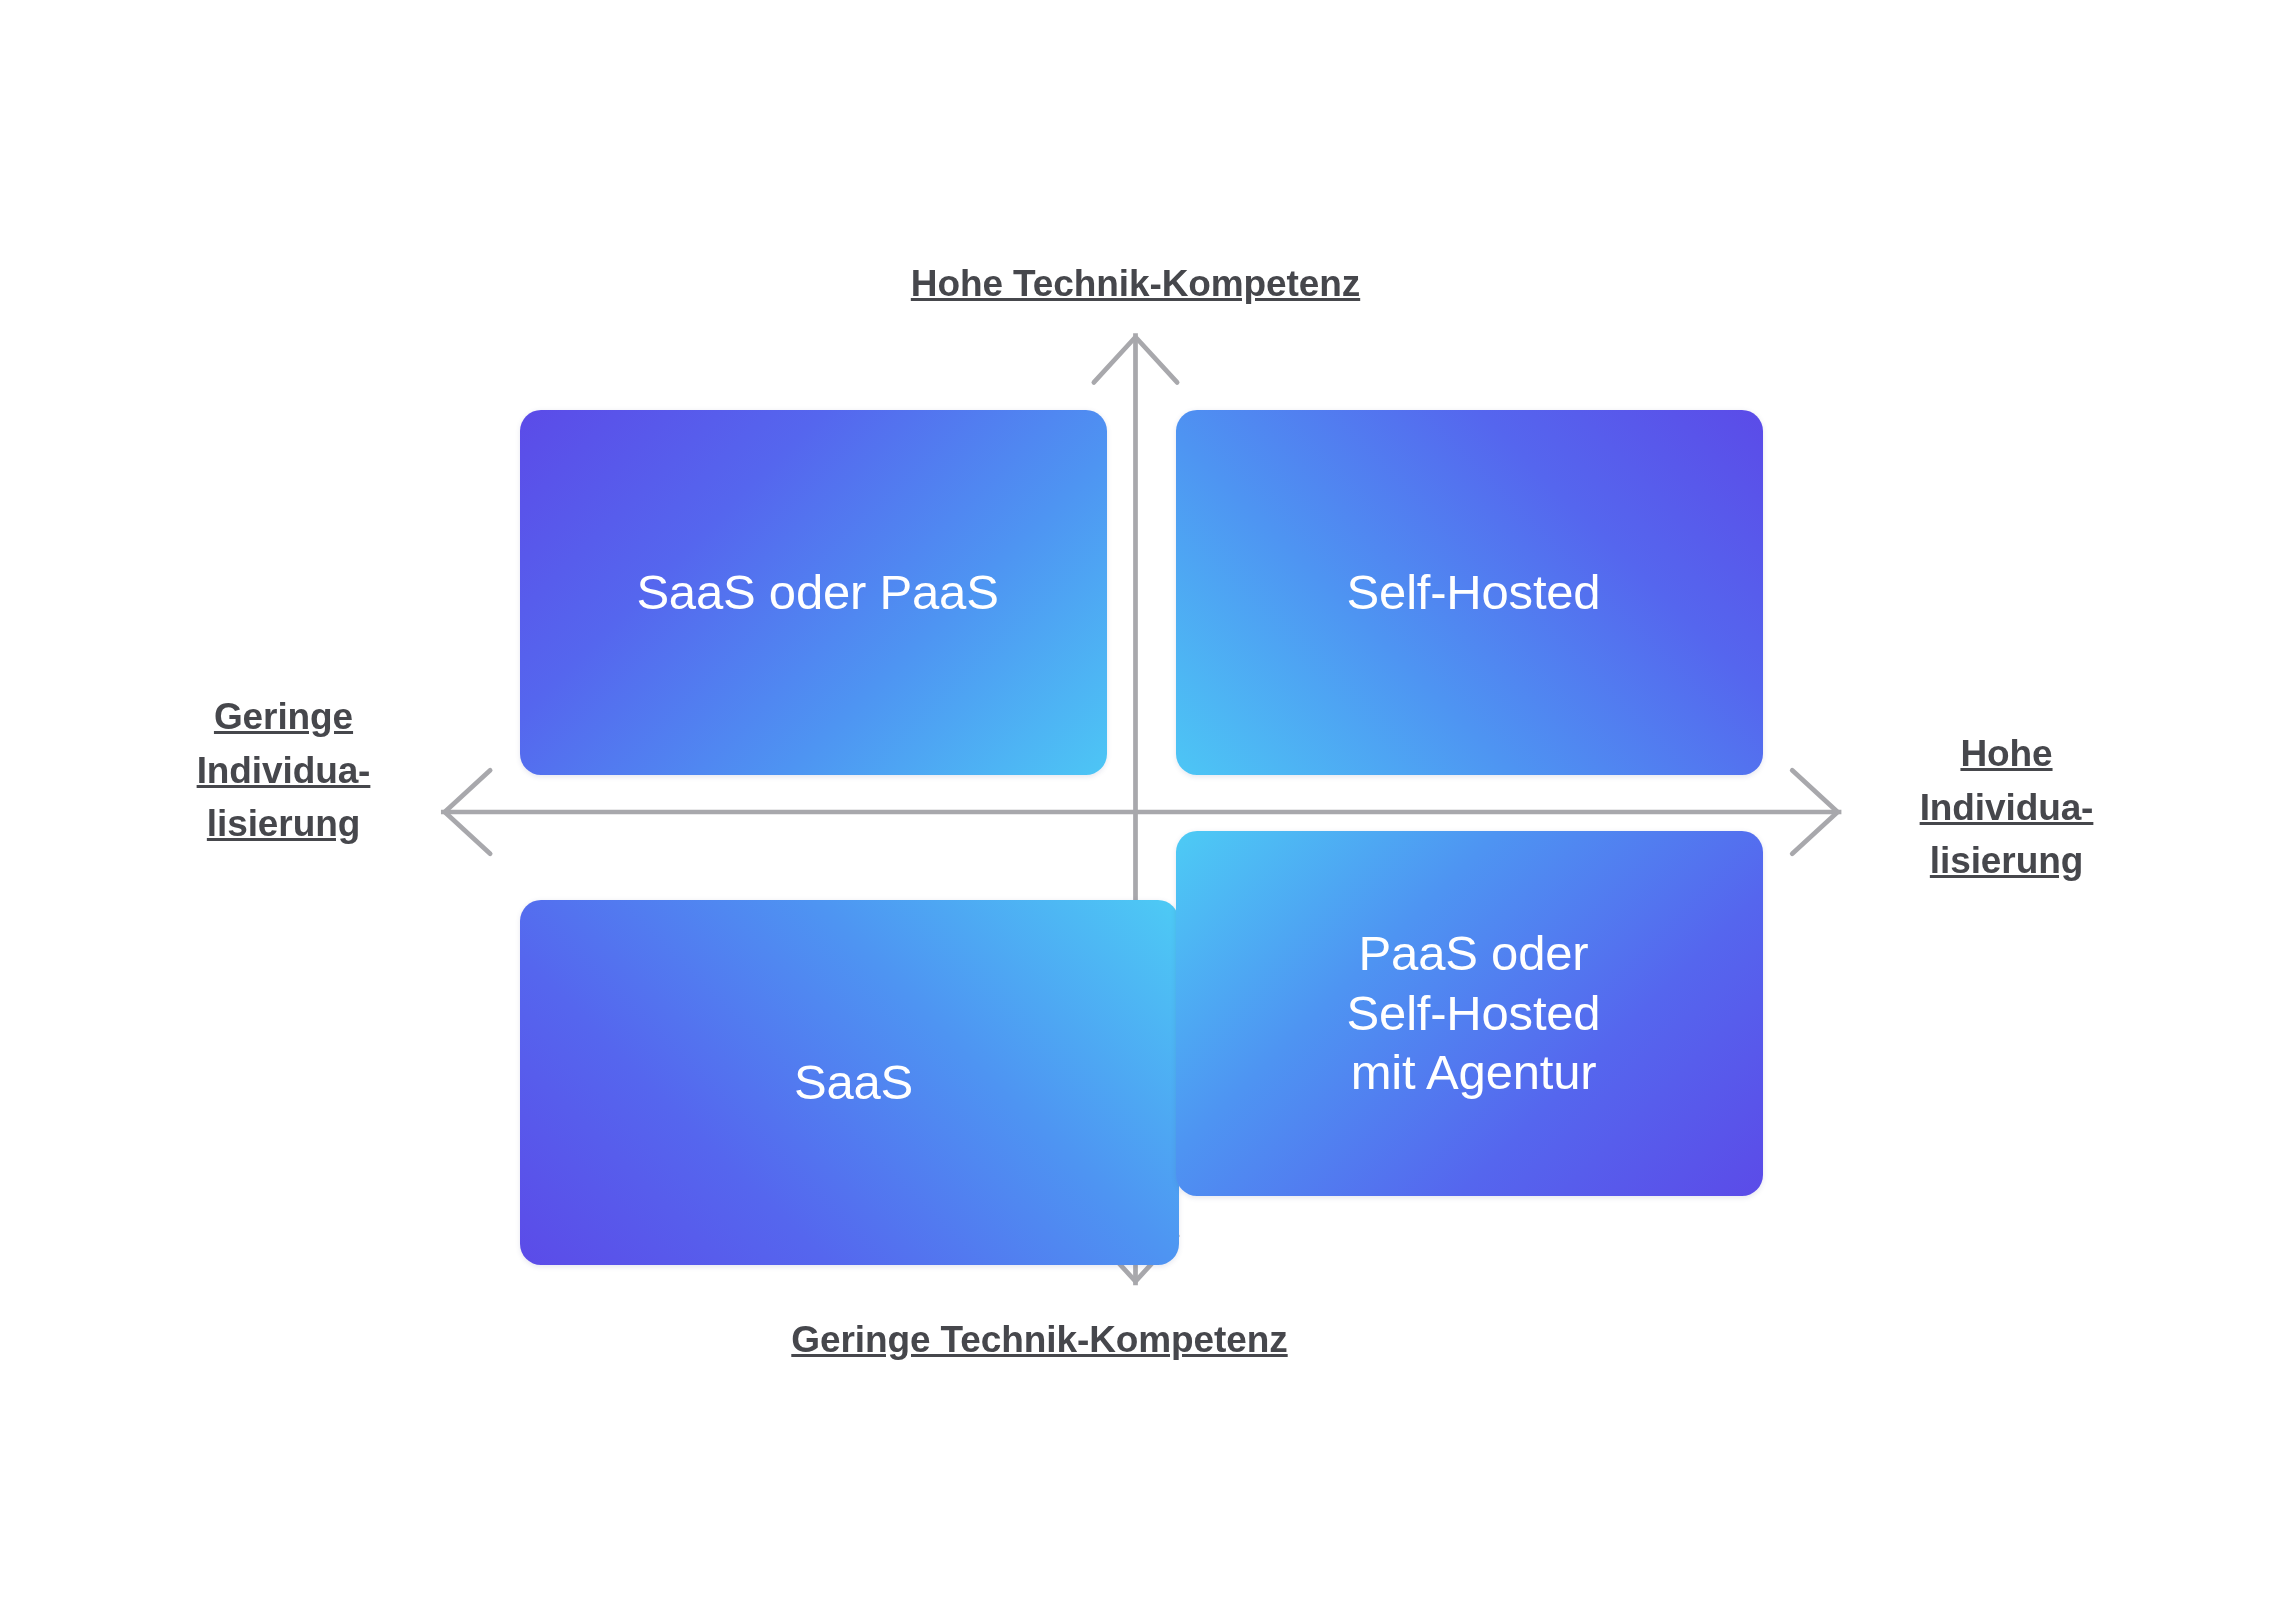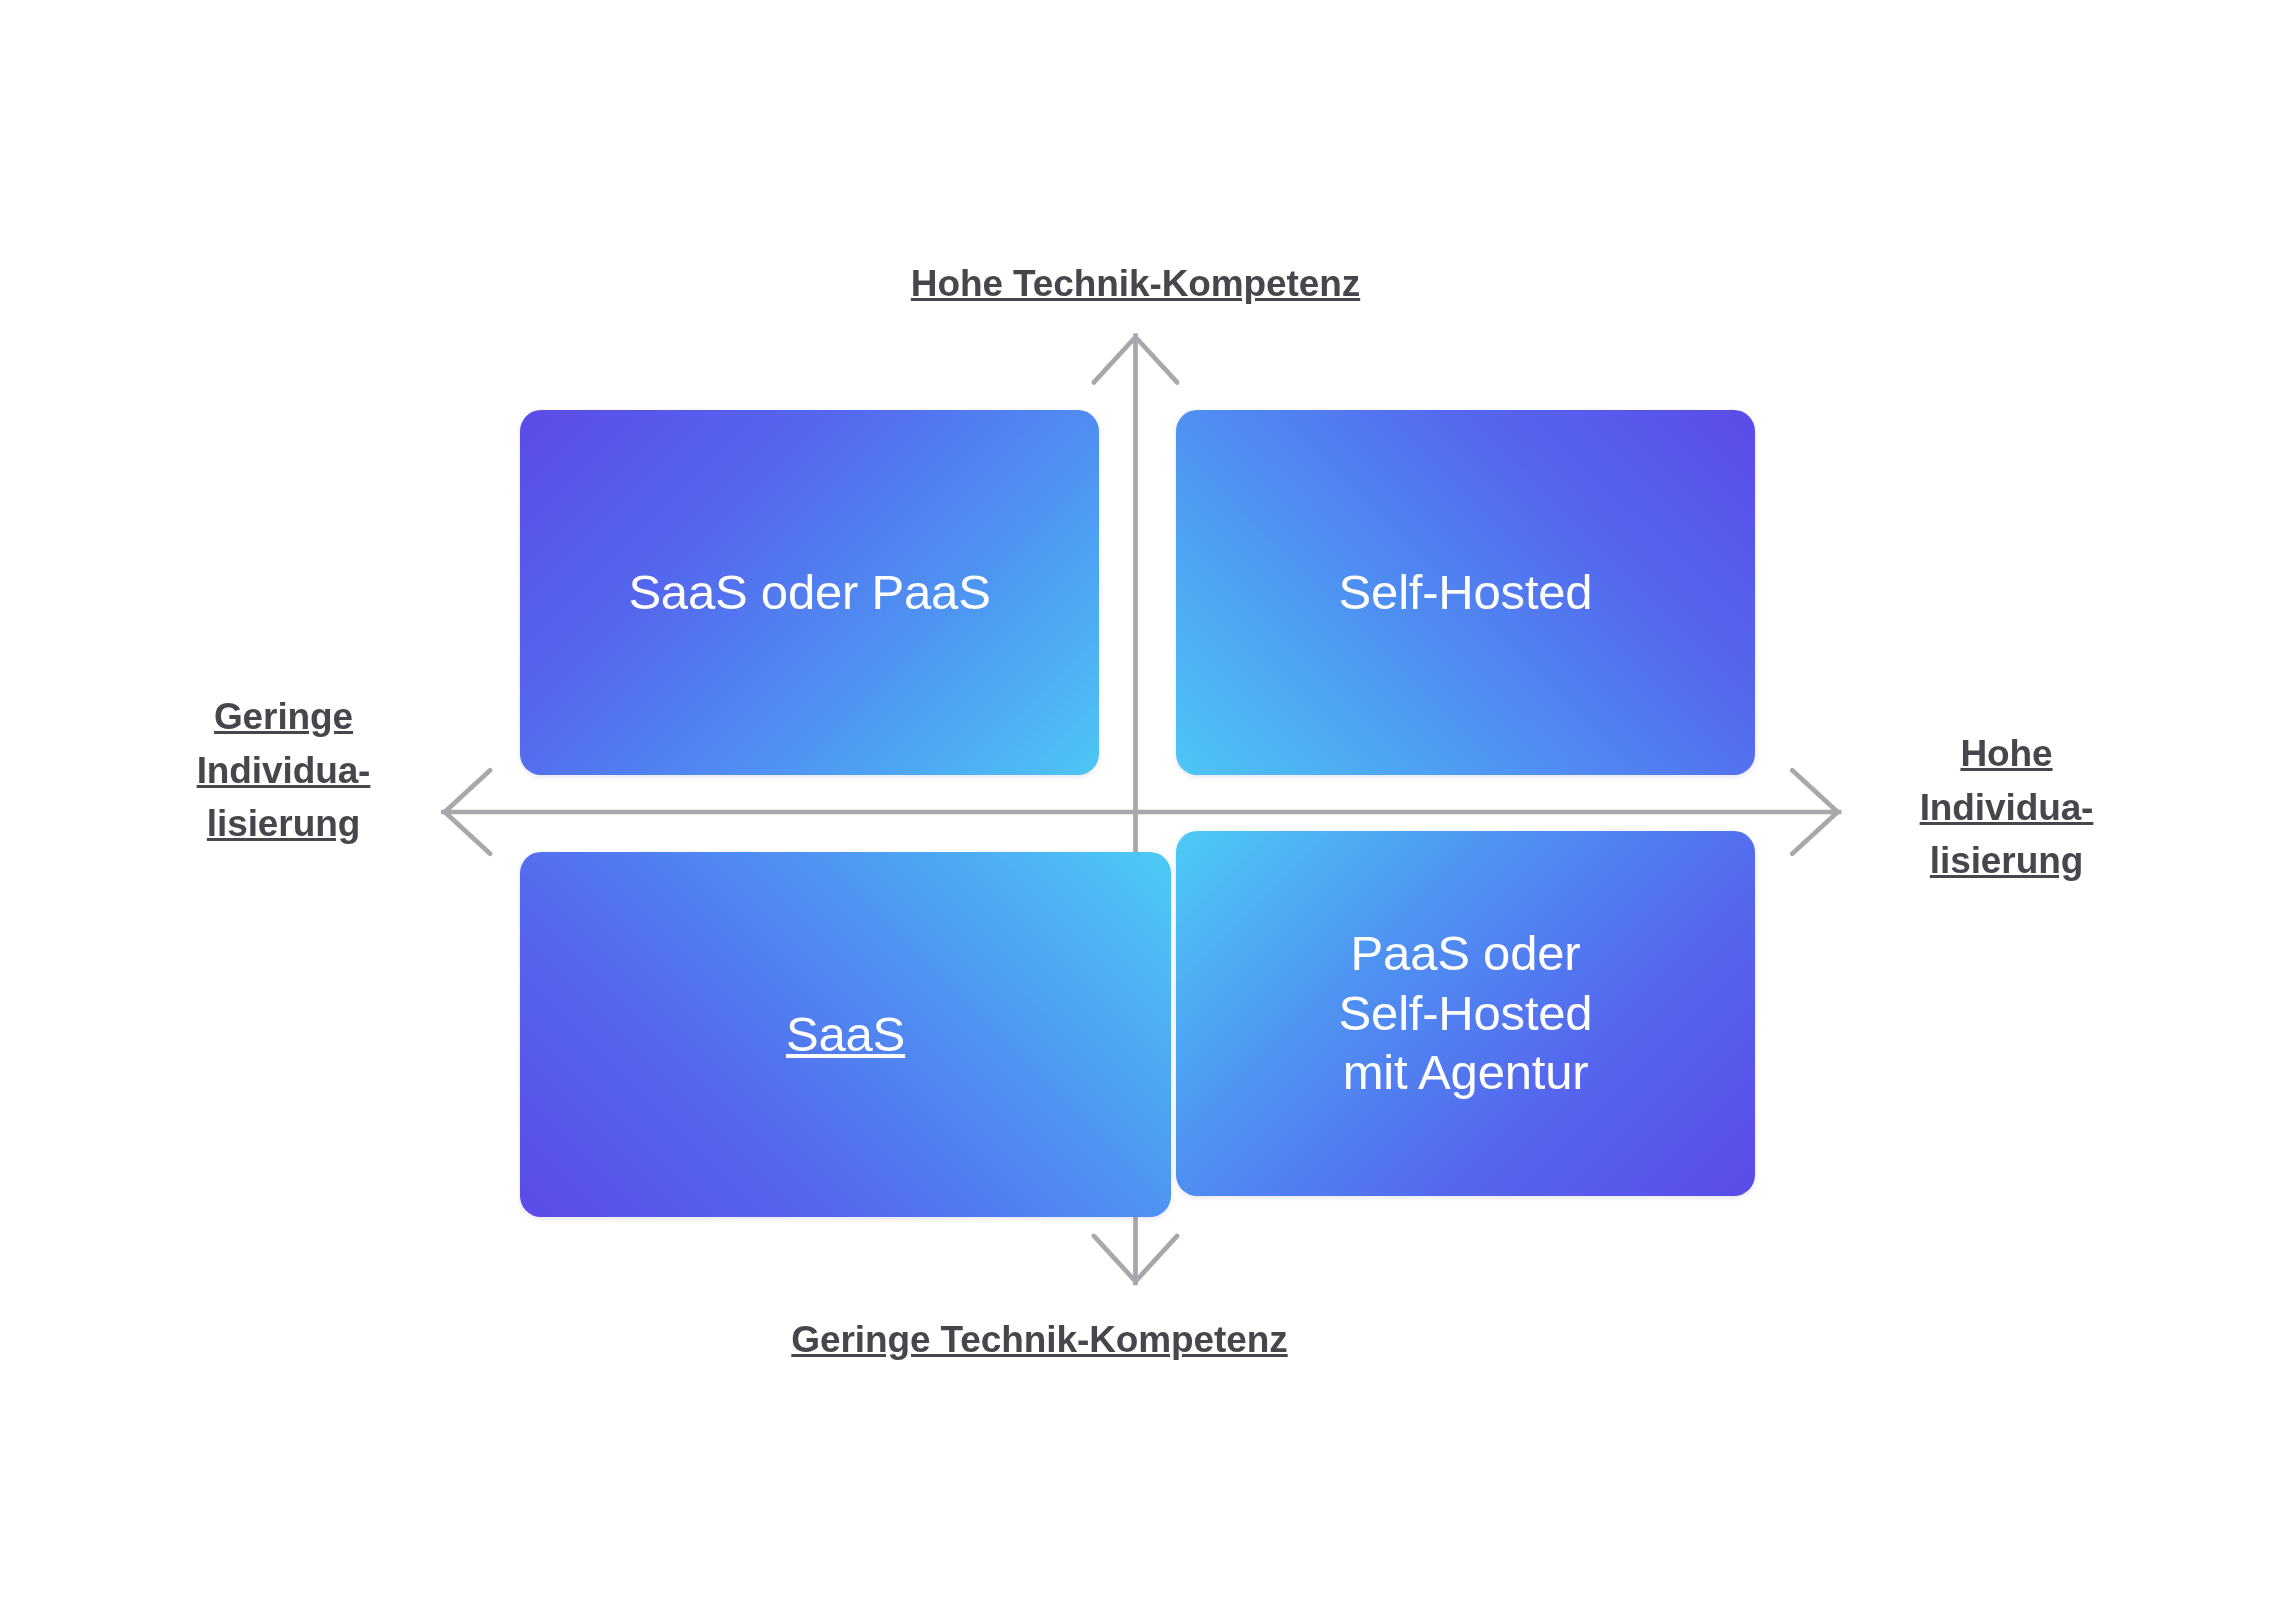--- a/index.html
+++ b/index.html
@@ -38,39 +38,39 @@
     display: flex;
     align-items: center;
     justify-content: center;
     text-align: center;
     color: #ffffff;
     font-size: 49px;
     font-weight: 400;
     line-height: 1.22;
     letter-spacing: -0.2px;
     box-shadow: 0 1.9px 5.7px rgba(60, 70, 130, 0.13);
+    padding-left: 8px;
   }
 
   .quad-label { white-space: pre-line; }
 
   
   #quad-tl {
     left: 520px; top: 410px; width: 579px; height: 365px;
     background: linear-gradient(135deg, #5B4BE8 0%, #5566EE 32%, #4E94F2 66%, #4DC6F5 100%);
   }
   
   #quad-tr {
     left: 1176px; top: 410px; width: 579px; height: 365px;
     background: linear-gradient(45deg, #4DC6F5 0%, #4E94F2 36%, #5566EE 70%, #5B4BE8 100%);
   }
   
   #quad-bl {
-    left: 520px; top: 852px; width: 651px; height: 365px;
+    left: 520px; top: 900px; width: 651px; height: 365px;
     background: linear-gradient(45deg, #5B4BE8 0%, #5566EE 30%, #4E94F2 64%, #4DCBF5 100%);
-    text-decoration: underline;
   }
   
   #quad-br {
     left: 1176px; top: 831px; width: 579px; height: 365px;
     background: linear-gradient(135deg, #4DCBF5 0%, #4E94F2 34%, #5566EE 68%, #5B4BE8 100%);
   }
 
   
   .axis-label {
     position: absolute;

